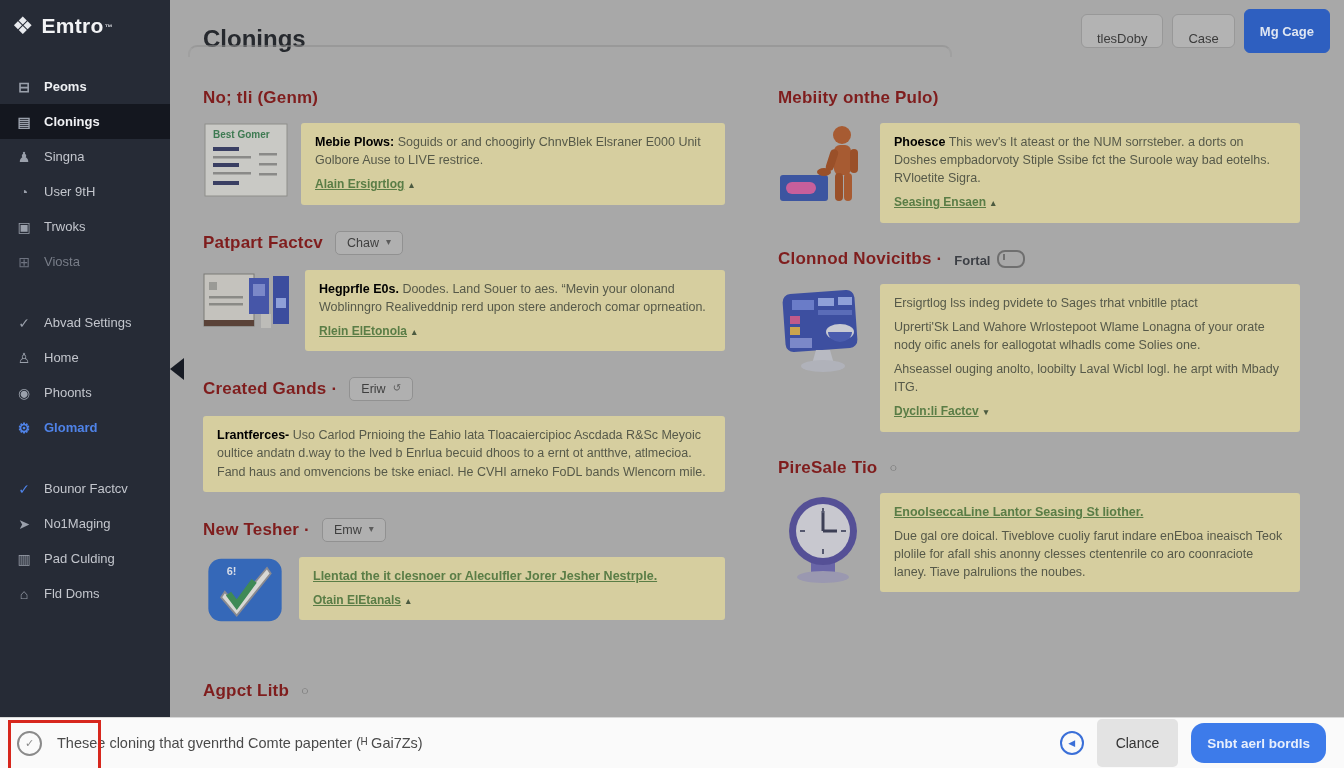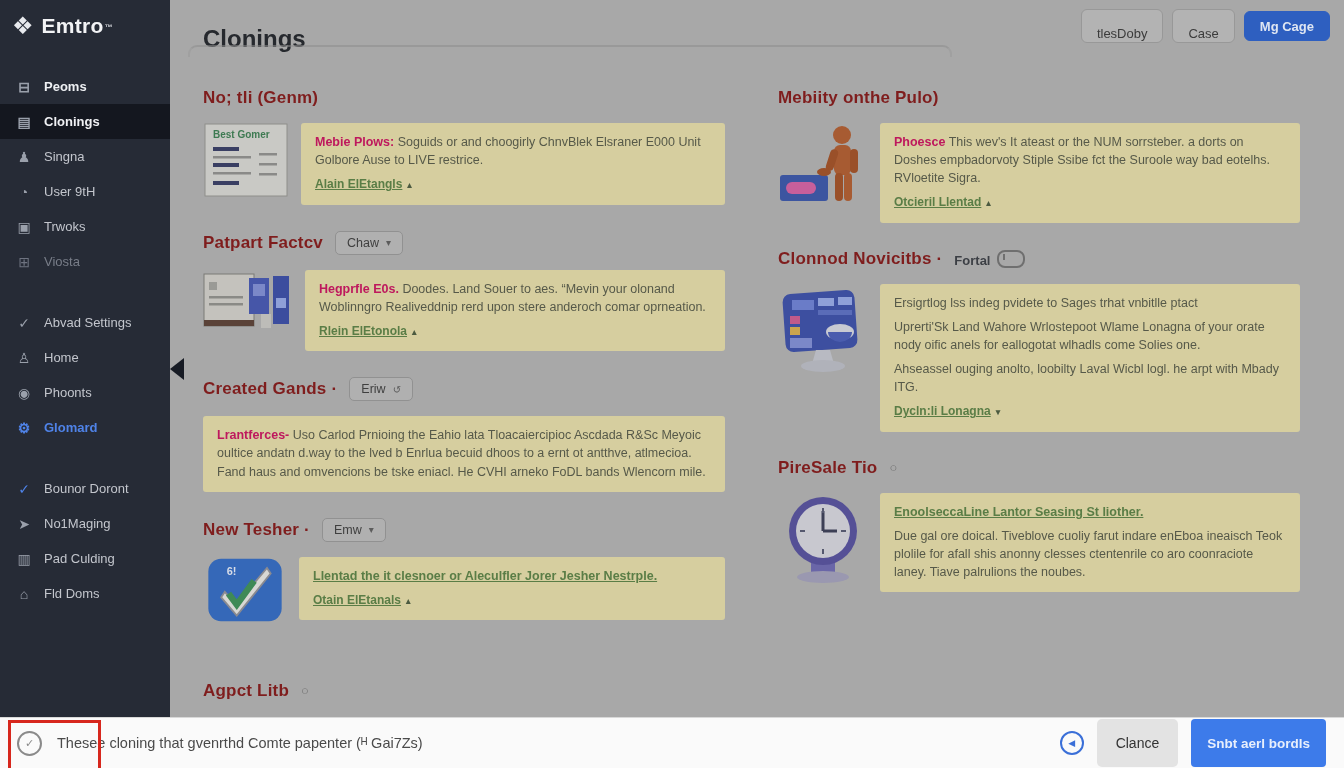--- a/index.html
+++ b/index.html
@@ -28,46 +28,46 @@
   .gap-lg{margin-top:26px;}
   
   .notch{position:absolute;left:170px;top:358px;width:0;height:0;z-index:3;
     border-top:11px solid transparent;border-bottom:11px solid transparent;border-right:14px solid #171b24;}
   
   .app-header{position:absolute;left:170px;top:0;right:0;height:48px;z-index:1;}
   .page-title{position:absolute;left:33px;top:9px;font-size:24px;font-weight:bold;color:#26292e;}
   .header-actions{position:absolute;right:14px;top:9px;display:flex;gap:9px;align-items:center;}
   .btn-light{height:24px;padding:16px 15px;background:#b3b3b3;border:1px solid #989898;border-radius:6px;
     font-size:13px;color:#3b3b3b;font-family:inherit;cursor:pointer;}
-  .btn-primary-top{height:30px;padding:0 15px;background:#2e5fc0;border:1px solid #2e5fc0;border-radius:6px;
+  .btn-primary-top{height:44px;padding:0 15px;background:#2e5fc0;border:1px solid #2e5fc0;border-radius:6px;
     font-size:13px;color:#dfe6f2;font-weight:bold;font-family:inherit;cursor:pointer;}
   .scroll-edge{position:absolute;left:188px;top:45px;width:760px;height:10px;
     border-top:2px solid #8e8e8e;border-left:2px solid #9a9a9a;border-right:2px solid #9a9a9a;
     border-radius:9px 9px 0 0;opacity:.55;z-index:1;}
   
   .col{position:absolute;top:56px;z-index:1;}
   .col-left{left:203px;width:522px;}
   .col-right{left:778px;width:522px;}
   .sec-head{display:flex;align-items:center;gap:12px;margin:26px 0 15px 0;}
   .sec-head:first-child{margin-top:32px;}
   .sec-title{font-size:17px;font-weight:bold;color:#7f1d1d;letter-spacing:.2px;}
   .sec-circle{font-size:13px;color:#6f6f6f;}
-  .mini-btn{display:inline-flex;align-items:center;gap:7px;padding:4px 11px;border:1px solid #919191;
+  .mini-btn{display:inline-flex;align-items:flex-start;gap:7px;padding:4px 11px;border:1px solid #919191;
     background:#b0b0b0;border-radius:5px;font-size:12.5px;color:#3f3f3f;font-family:inherit;cursor:pointer;}
   .mini-btn .mini-glyph{font-size:10px;color:#5c5c5c;}
   .toggle-wrap{display:inline-flex;align-items:flex-end;gap:7px;cursor:pointer;}
   .toggle-label{font-size:13px;font-weight:bold;color:#3c3f45;}
   .toggle-pill{width:24px;height:14px;border:2px solid #6f6f6f;border-radius:8px;position:relative;}
   .toggle-pill::after{content:"";position:absolute;left:4px;top:2px;width:2px;height:6px;background:#6f6f6f;}
   
   .card{display:flex;gap:12px;align-items:flex-start;}
   .thumb{flex:0 0 auto;display:flex;align-items:flex-start;justify-content:center;}
   .note{flex:1;background:#d6ce9f;border-radius:3px;padding:10px 14px 11px 14px;
     font-size:12.5px;line-height:1.45;color:#565949;}
-  .lead{color:#be185d;font-weight:bold;margin-top:23px;}
+  .lead{color:#000000;font-weight:bold;margin-top:23px;}
   .lead-link{color:#5a7d46;font-weight:bold;text-decoration:underline;cursor:pointer;}
   .note-link{display:inline-block;margin-top:7px;color:#5a7d46;text-decoration:underline;
     font-size:12px;font-weight:bold;cursor:pointer;}
   .note .arrow{color:#4c5a40;font-size:9px;margin-left:5px;text-decoration:none;display:inline-block;}
   .note p{margin:0 0 6px 0;}
   .note p:last-of-type{margin-bottom:0;}
   
   .apct-table{margin-top:20px;}
   .t-head{display:flex;align-items:center;font-size:12px;color:#4a4d44;}
   .t-col{display:flex;align-items:center;gap:6px;}
@@ -79,21 +79,21 @@
     border-top:1px solid #d8d8d8;display:flex;align-items:center;z-index:5;}
   .red-annotation{position:absolute;left:8px;top:2px;width:87px;height:45px;border:3px solid #d7271d;z-index:7;pointer-events:none;}
   .footer-check{margin-left:17px;width:21px;height:21px;border:2px solid #8a8a8a;border-radius:50%;
     display:flex;align-items:center;justify-content:center;color:#8a8a8a;font-size:11px;flex:0 0 auto;}
   .footer-msg{margin-left:15px;font-size:14.5px;color:#4a4a4a;}
   .footer-right{margin-left:auto;display:flex;align-items:center;gap:13px;margin-right:18px;}
   .circ-blue{width:20px;height:20px;border:2px solid #3a6fd8;border-radius:50%;color:#3a6fd8;
     display:flex;align-items:center;justify-content:center;font-size:9px;cursor:pointer;}
   .btn-cancel{height:48px;padding:0 19px;background:#e3e3e3;border:none;border-radius:5px;
     font-size:14px;color:#333;font-family:inherit;cursor:pointer;}
-  .btn-submit{height:48px;padding:0 16px;background:#3d7bea;border:none;border-radius:4px;
+  .btn-submit{height:40px;padding:0 16px;background:#3d7bea;border:none;border-radius:13px;
     font-size:13.5px;color:#e8effc;font-weight:bold;font-family:inherit;cursor:pointer;}
 </style>
 </head>
 <body>
 
 <aside class="sidebar">
   <div class="logo-row">
     <span class="logo-icon">❖</span>
     <span class="brand"><span>Emtro</span><span class="tm">™</span></span>
   </div>
@@ -133,21 +133,21 @@
     <div class="nav-item">
       <span class="icon">◉</span>
       <span>Phoonts</span>
     </div>
     <div class="nav-item blue">
       <span class="icon">⚙</span>
       <span>Glomard</span>
     </div>
     <div class="nav-item gap-lg blue-icon">
       <span class="icon">✓</span>
-      <span>Bounor Doront</span>
+      <span>Bounor Factcv</span>
     </div>
     <div class="nav-item">
       <span class="icon">➤</span>
       <span>No1Maging</span>
     </div>
     <div class="nav-item">
       <span class="icon">▥</span>
       <span>Pad Culding</span>
     </div>
     <div class="nav-item">
@@ -183,21 +183,21 @@
         <rect x="10" y="40" width="26" height="4" fill="#3a3f63"></rect>
         <rect x="10" y="49" width="38" height="2.5" fill="#8a8a88"></rect>
         <rect x="10" y="58" width="26" height="4" fill="#3a3f63"></rect>
         <rect x="56" y="30" width="18" height="2.5" fill="#8a8a88"></rect>
         <rect x="56" y="40" width="18" height="2.5" fill="#8a8a88"></rect>
         <rect x="56" y="50" width="18" height="2.5" fill="#8a8a88"></rect>
       </svg>
     </span>
     <div class="note">
       <p><span class="lead">Mebie Plows:</span> <span>Soguids or and choogirly ChnvBlek Elsraner E000 Unit Golbore Ause to LIVE restrice.</span></p>
-      <span class="note-link"><span>Alain ElEtangls</span><span class="arrow">▴</span></span>
+      <span class="note-link"><span>Alain Ersigrtlog</span><span class="arrow">▴</span></span>
     </div>
   </div>
 
   <div class="sec-head">
     <span class="sec-title">Patpart Factcv</span>
     <button class="mini-btn">
         <span>Chaw</span>
         <span class="mini-glyph">▾</span>
       </button>
   </div>
@@ -307,21 +307,21 @@
         <rect x="56" y="22" width="17" height="30" rx="6" fill="#a75b32"></rect>
         <rect x="50" y="26" width="8" height="22" rx="4" fill="#9a5029" transform="rotate(18 54 37)"></rect>
         <rect x="72" y="26" width="8" height="24" rx="4" fill="#9a5029"></rect>
         <rect x="57" y="50" width="8" height="28" rx="4" fill="#9a5029"></rect>
         <rect x="66" y="50" width="8" height="28" rx="4" fill="#a75b32"></rect>
         <ellipse cx="46" cy="49" rx="7" ry="4" fill="#9a5029"></ellipse>
       </svg>
     </span>
     <div class="note">
       <p><span class="lead">Phoesce</span> <span>This wev's It ateast or the NUM sorrsteber. a dorts on Doshes empbadorvoty Stiple Ssibe fct the Suroole way bad eotelhs. RVloetite Sigra.</span></p>
-      <span class="note-link"><span>Otcieril Llentad</span><span class="arrow">▴</span></span>
+      <span class="note-link"><span>Seasing Ensaen</span><span class="arrow">▴</span></span>
     </div>
   </div>
 
   <div class="sec-head">
     <span class="sec-title">Clonnod Novicitbs ·</span>
     <span class="toggle-wrap">
       <span class="toggle-label">Fortal</span>
       <span class="toggle-pill"></span>
     </span>
   </div>
@@ -339,21 +339,21 @@
         <ellipse cx="62" cy="48" rx="14" ry="8" fill="#c8cad2"></ellipse>
         <path d="M50 48 a12 10 0 0 0 24 0 z" fill="#4a5cae"></path>
         <polygon points="38,66 52,66 56,80 34,80" fill="#b8bac2"></polygon>
         <ellipse cx="45" cy="82" rx="22" ry="6" fill="#b0b2ba"></ellipse>
       </svg>
     </span>
     <div class="note">
       <p>Ersigrtlog lss indeg pvidete to Sages trhat vnbitlle ptact</p>
       <p>Uprerti'Sk Land Wahore Wrlostepoot Wlame Lonagna of your orate nody oific anels for eallogotat wlhadls come Solies one.</p>
       <p>Ahseassel ouging anolto, loobilty Laval Wicbl logl. he arpt with Mbady ITG.</p>
-      <span class="note-link"><span>Dycln:li Lonagna</span><span class="arrow">▾</span></span>
+      <span class="note-link"><span>Dycln:li Factcv</span><span class="arrow">▾</span></span>
     </div>
   </div>
 
   <div class="sec-head">
     <span class="sec-title">PireSale Tio</span>
     <span class="sec-circle">○</span>
   </div>
   <div class="card">
     <span class="thumb" style="width:90px;">
       <svg width="84" height="92" viewBox="0 0 84 92">

